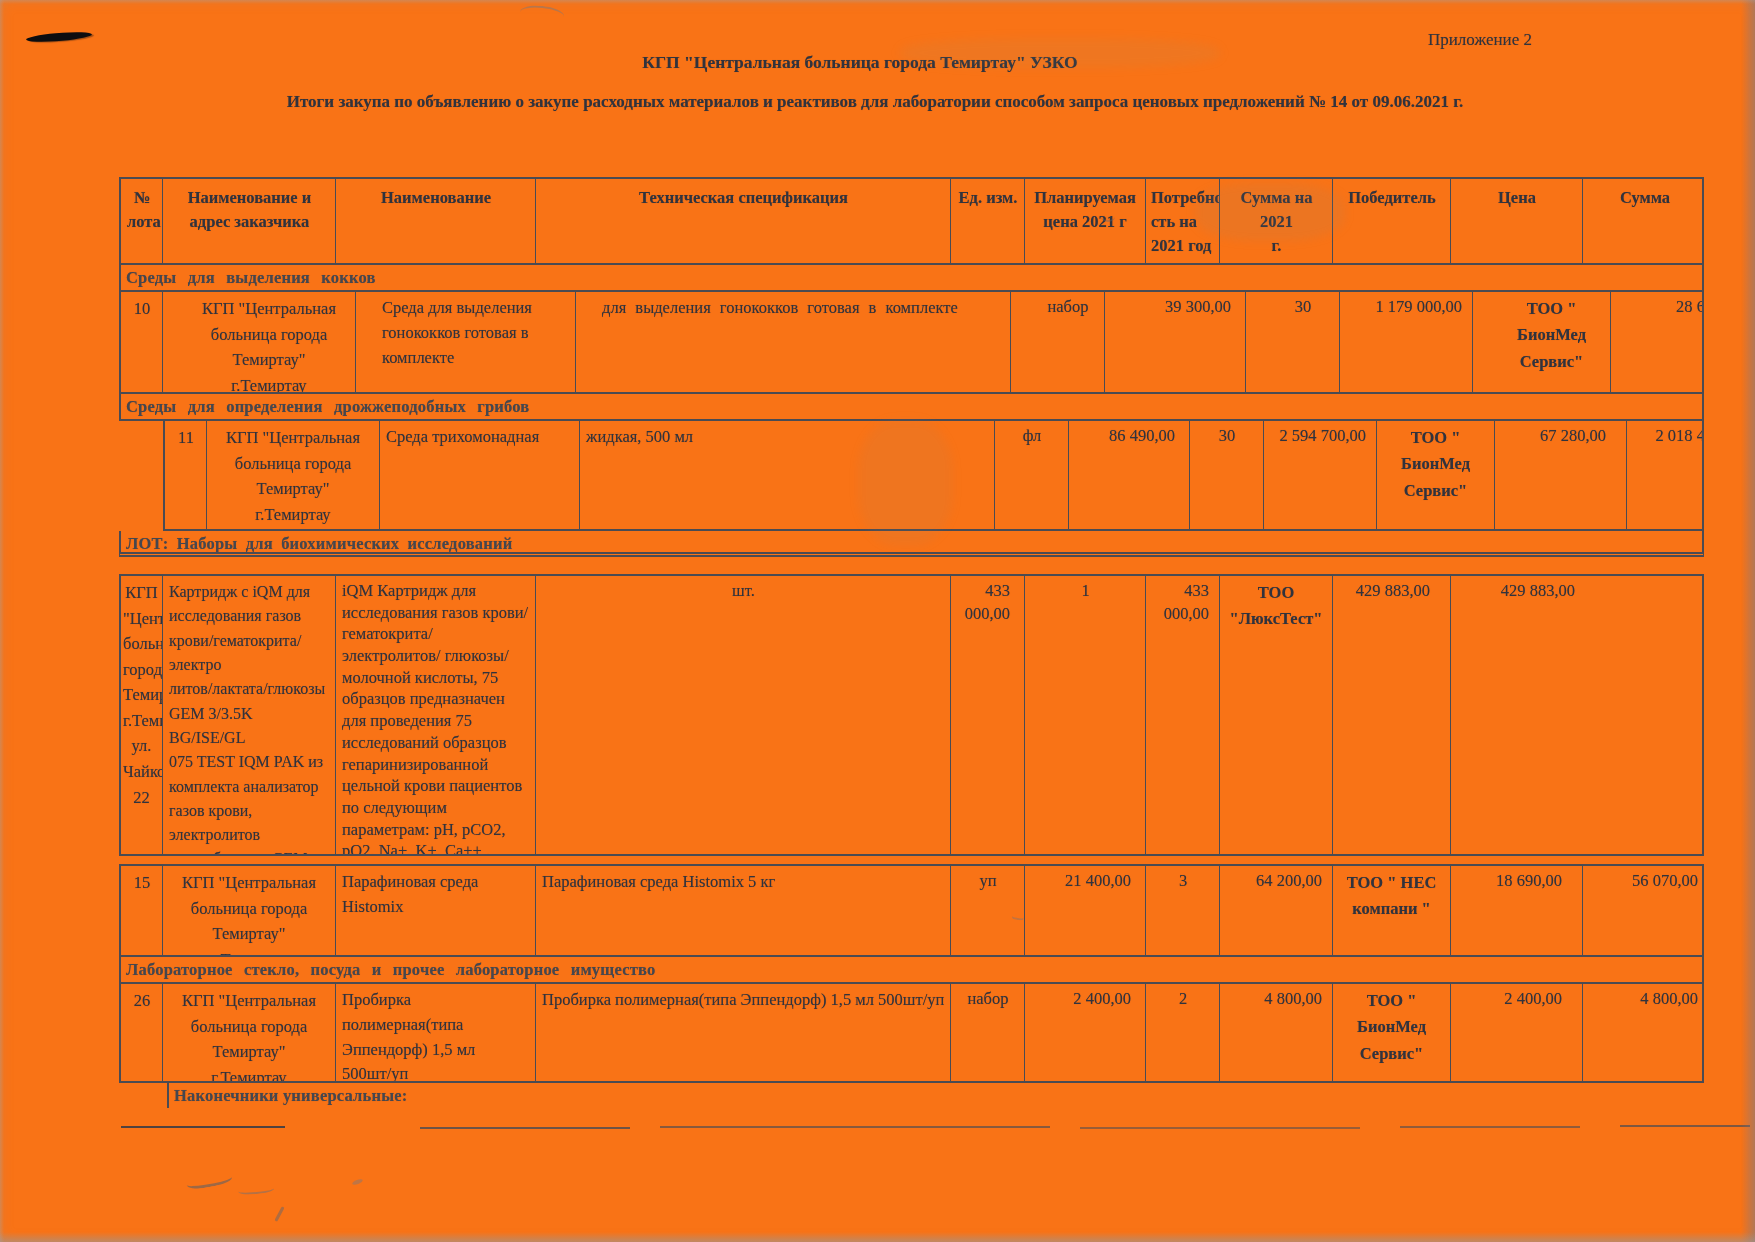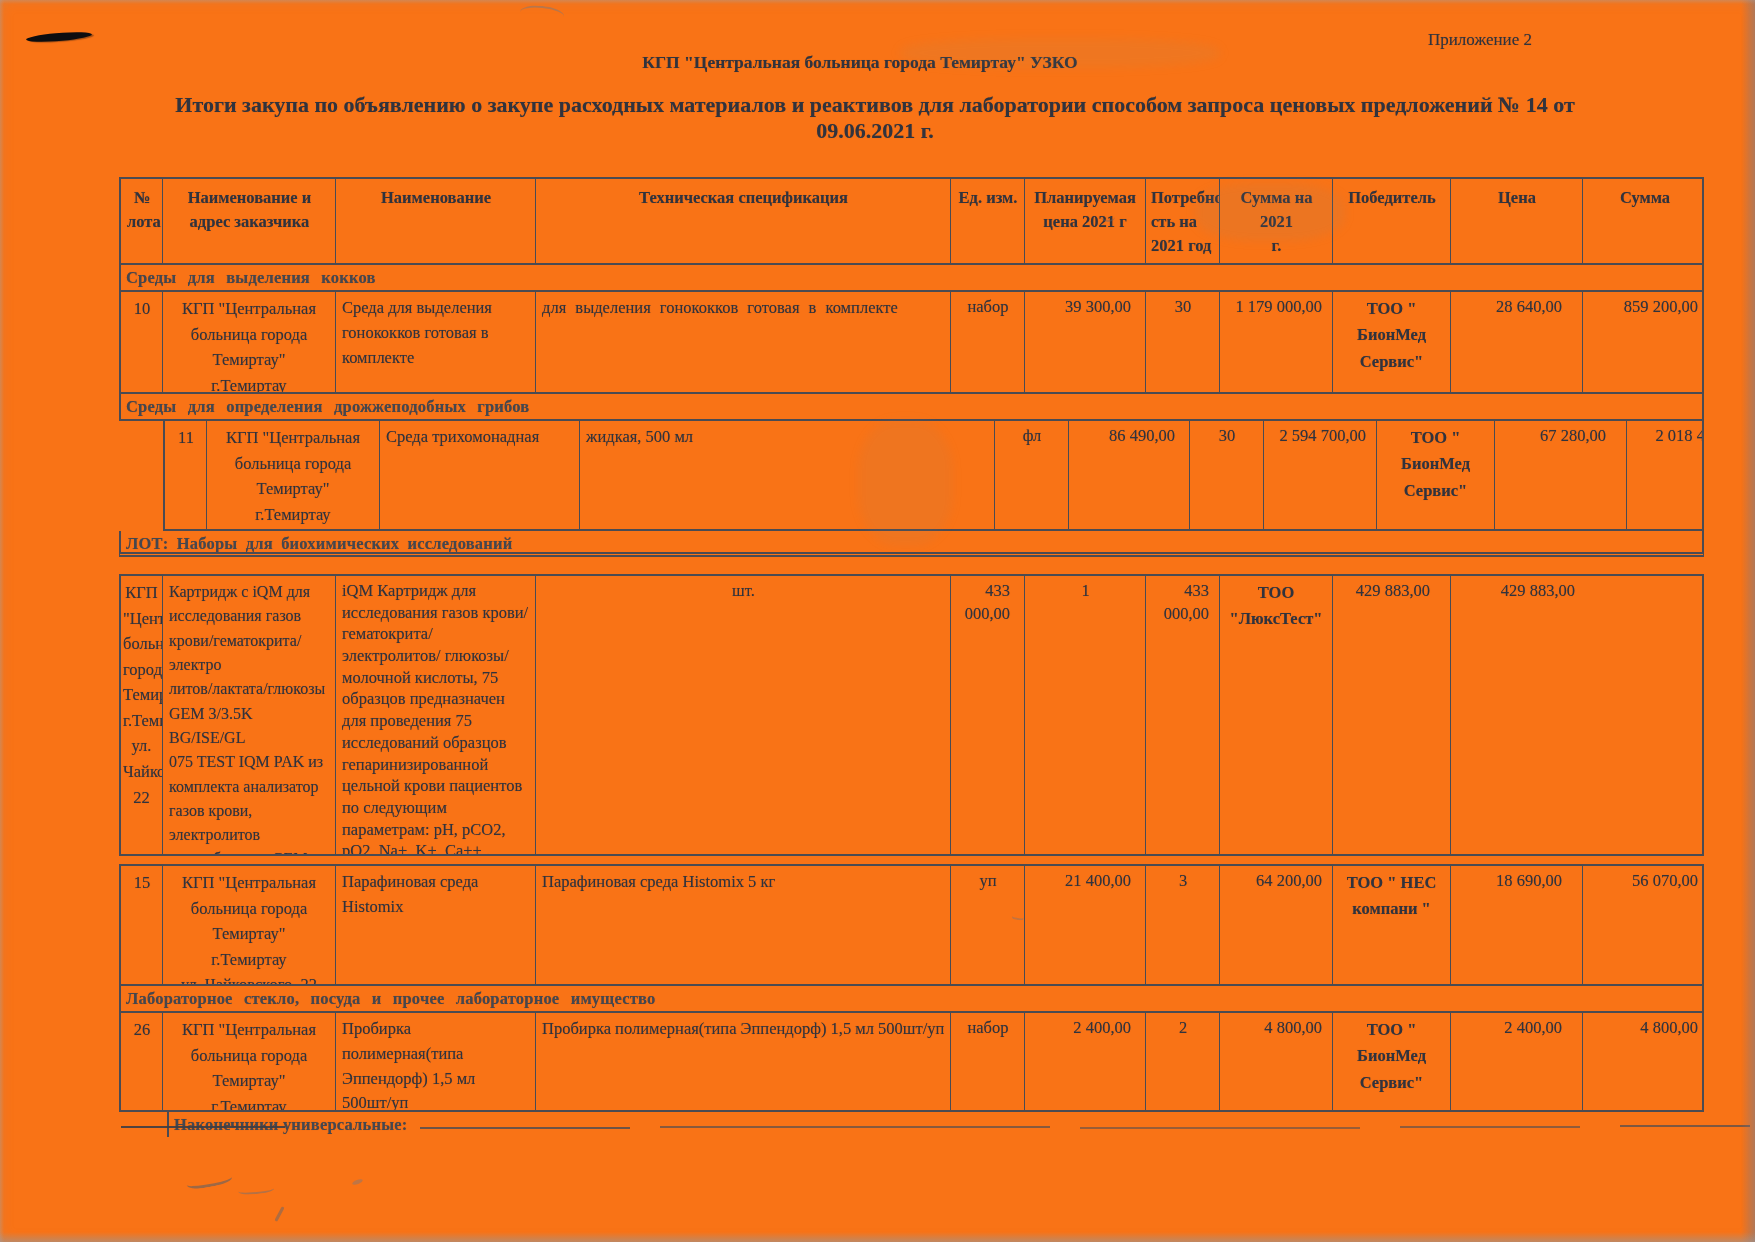--- a/index.html
+++ b/index.html
@@ -7,21 +7,21 @@
     position:relative;width:1755px;height:1242px;margin:0 auto;
     background:#f97316;overflow:hidden;
     font-family:Liberation Serif, serif;
     color:#31333d;
     text-shadow:0 0 .7px rgba(49,51,61,.45);
     box-shadow:inset 0 0 14px rgba(140,150,160,.22);
     --ln:#4a4b53;
   }
   .annex{position:absolute;top:30px;left:1428px;font-size:17px;}
   .title{position:absolute;top:52px;left:0;width:1720px;text-align:center;font-weight:bold;font-size:17.5px;}
-  .subtitle{position:absolute;top:92px;left:165px;width:1420px;text-align:center;font-weight:bold;font-size:22px;}
+  .subtitle{position:absolute;top:92px;left:165px;width:1420px;text-align:center;font-weight:bold;font-size:17px;}
 
   .tbl{position:absolute;left:119px;top:177px;width:1585px;
        --cols:42px 173px 200px 415px 74px 121px 74px 113px 118px 132px 123px;}
   .grid{display:grid;grid-template-columns:var(--cols);box-sizing:border-box;}
   .block{box-sizing:border-box;border-left:2px solid var(--ln);border-right:2px solid var(--ln);border-bottom:2px solid var(--ln);overflow:hidden;}
   .bt{border-top:2px solid var(--ln);}
   .cell{box-sizing:border-box;border-right:1.6px solid var(--ln);padding:4px 5px 0 6px;font-size:16.5px;line-height:1.38;overflow:hidden;}
   .cell:last-child{border-right:none;}
 
   .thead{height:88px;font-weight:bold;}
@@ -29,24 +29,24 @@
   .th-qty{text-align:left;padding-left:5px;}
   .th-plan{padding-left:2px;padding-right:2px;}
 
   .band{height:27px;font-weight:bold;color:#45474f;font-size:16.5px;padding:3px 0 0 5px;letter-spacing:.2px;box-sizing:border-box;}
   .wide{word-spacing:7px;}
   .band-lot{height:26px;border-bottom:5px double var(--ln);word-spacing:4px;}
   .band-tips{border-right:none;border-bottom:none;height:25px;}
 
   .gap17{height:17px;}
   .gap8{height:8px;}
-  .r10{height:102px;}
+  .r10{height:102px;gap:20px;}
   .r11{height:110px;margin-left:44px;}
   .r14{height:282px;}
-  .r15{height:122px;}
+  .r15{height:93px;}
   .r26{height:99px;}
 
   .c-lot{text-align:center;padding-top:6px;}
   .c-cust{text-align:center;white-space:pre-line;line-height:1.55;padding-left:2px;padding-right:2px;}
   .c-name{white-space:pre-line;line-height:1.5;}
   .c-spec{line-height:1.45;}
   .ww{word-spacing:5px;}
   .c-unit{text-align:center;}
   .c-plan{text-align:right;padding-right:14px;}
   .c-qty{text-align:center;}

